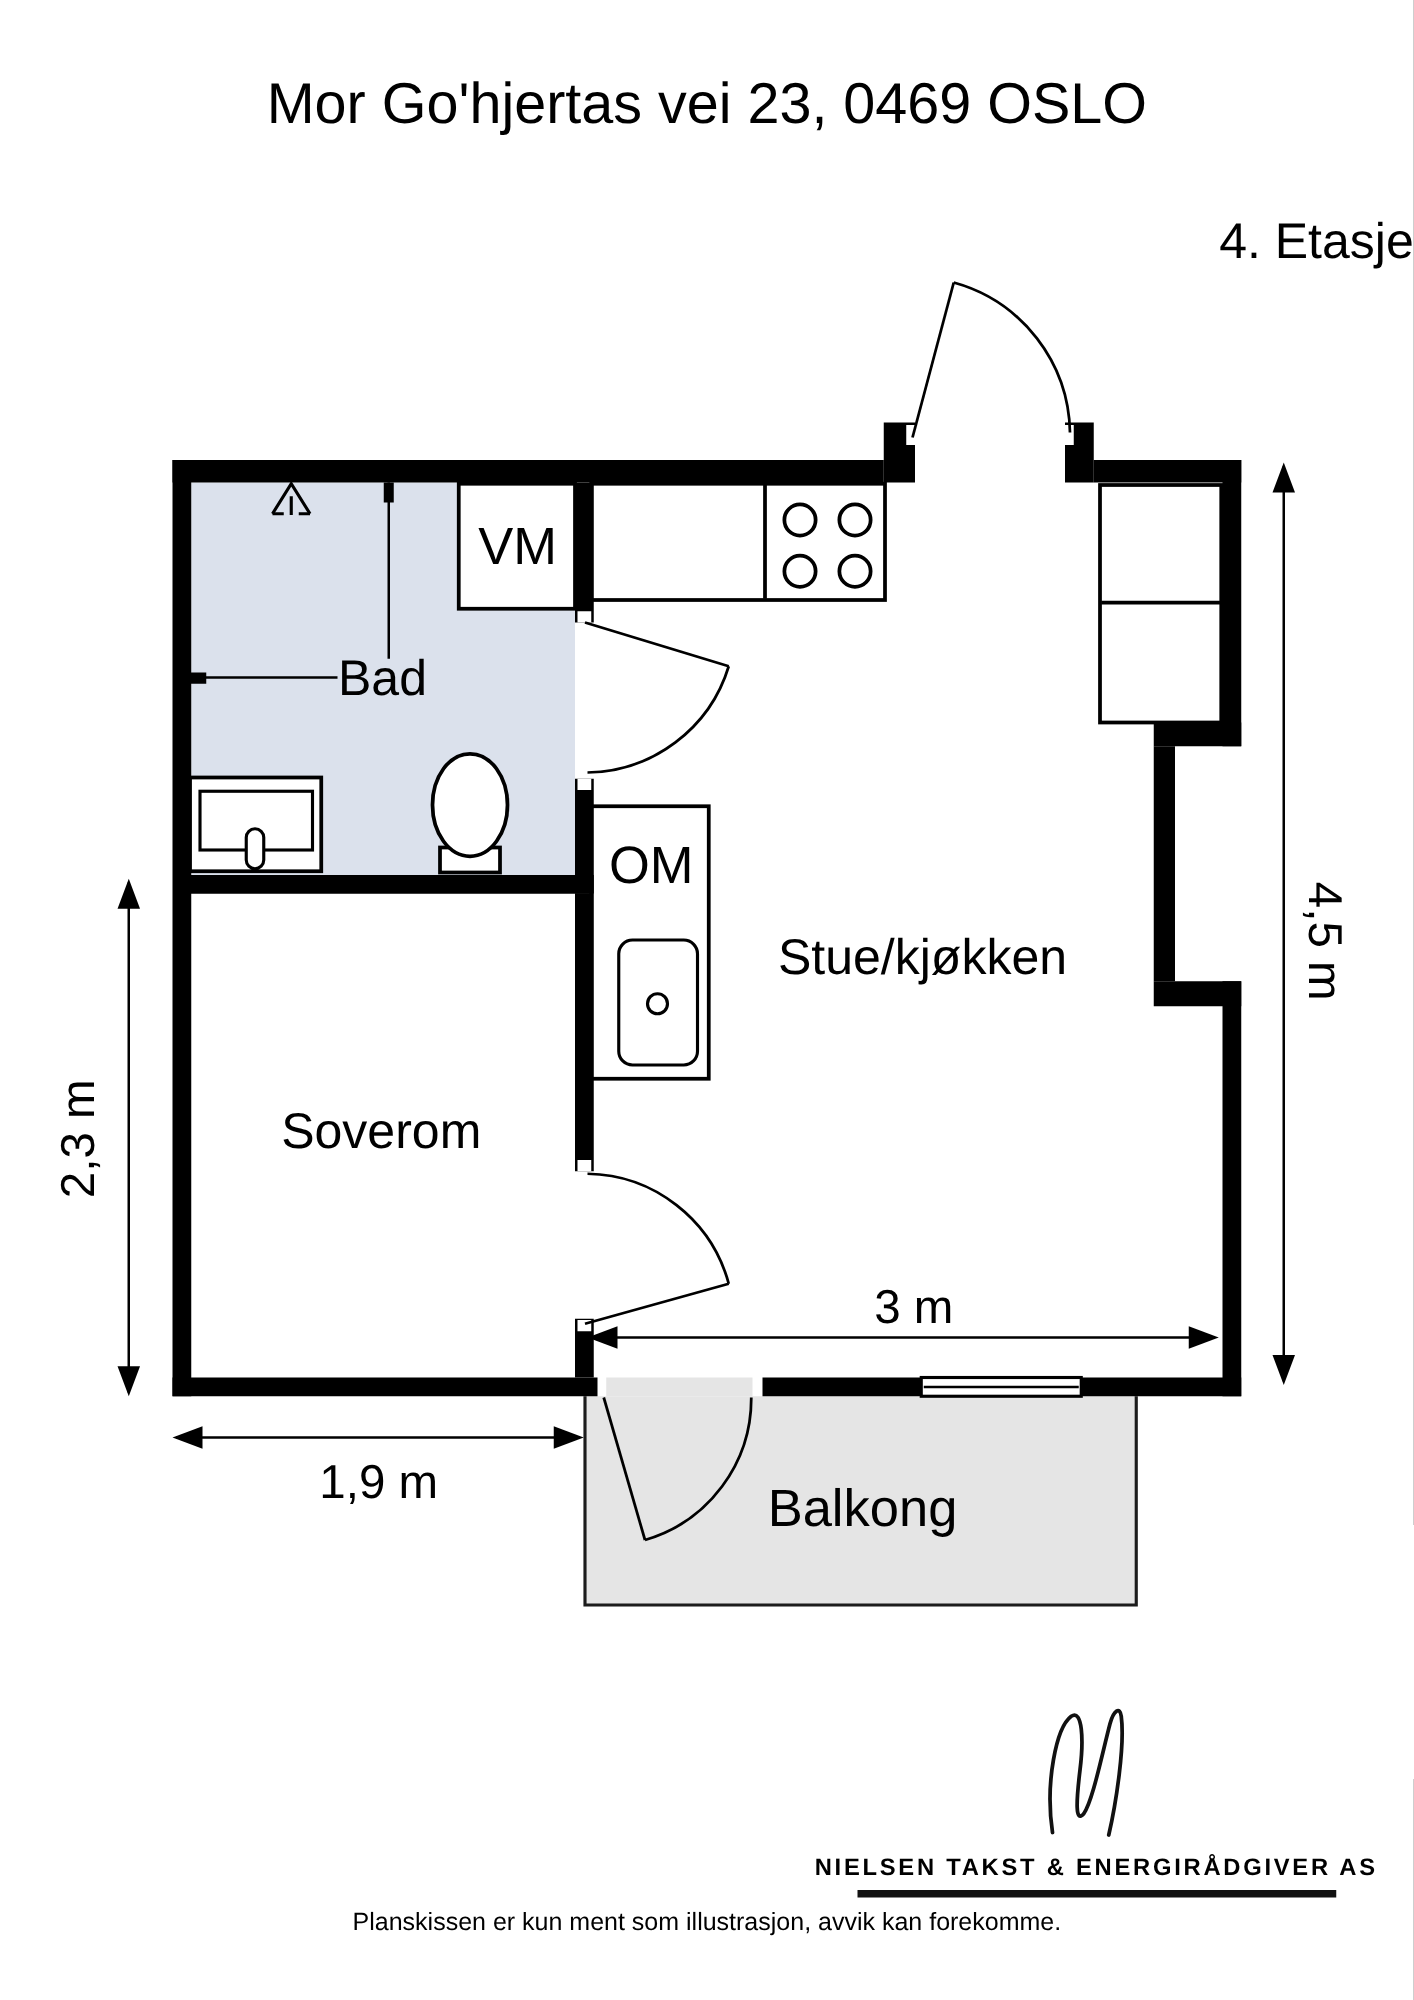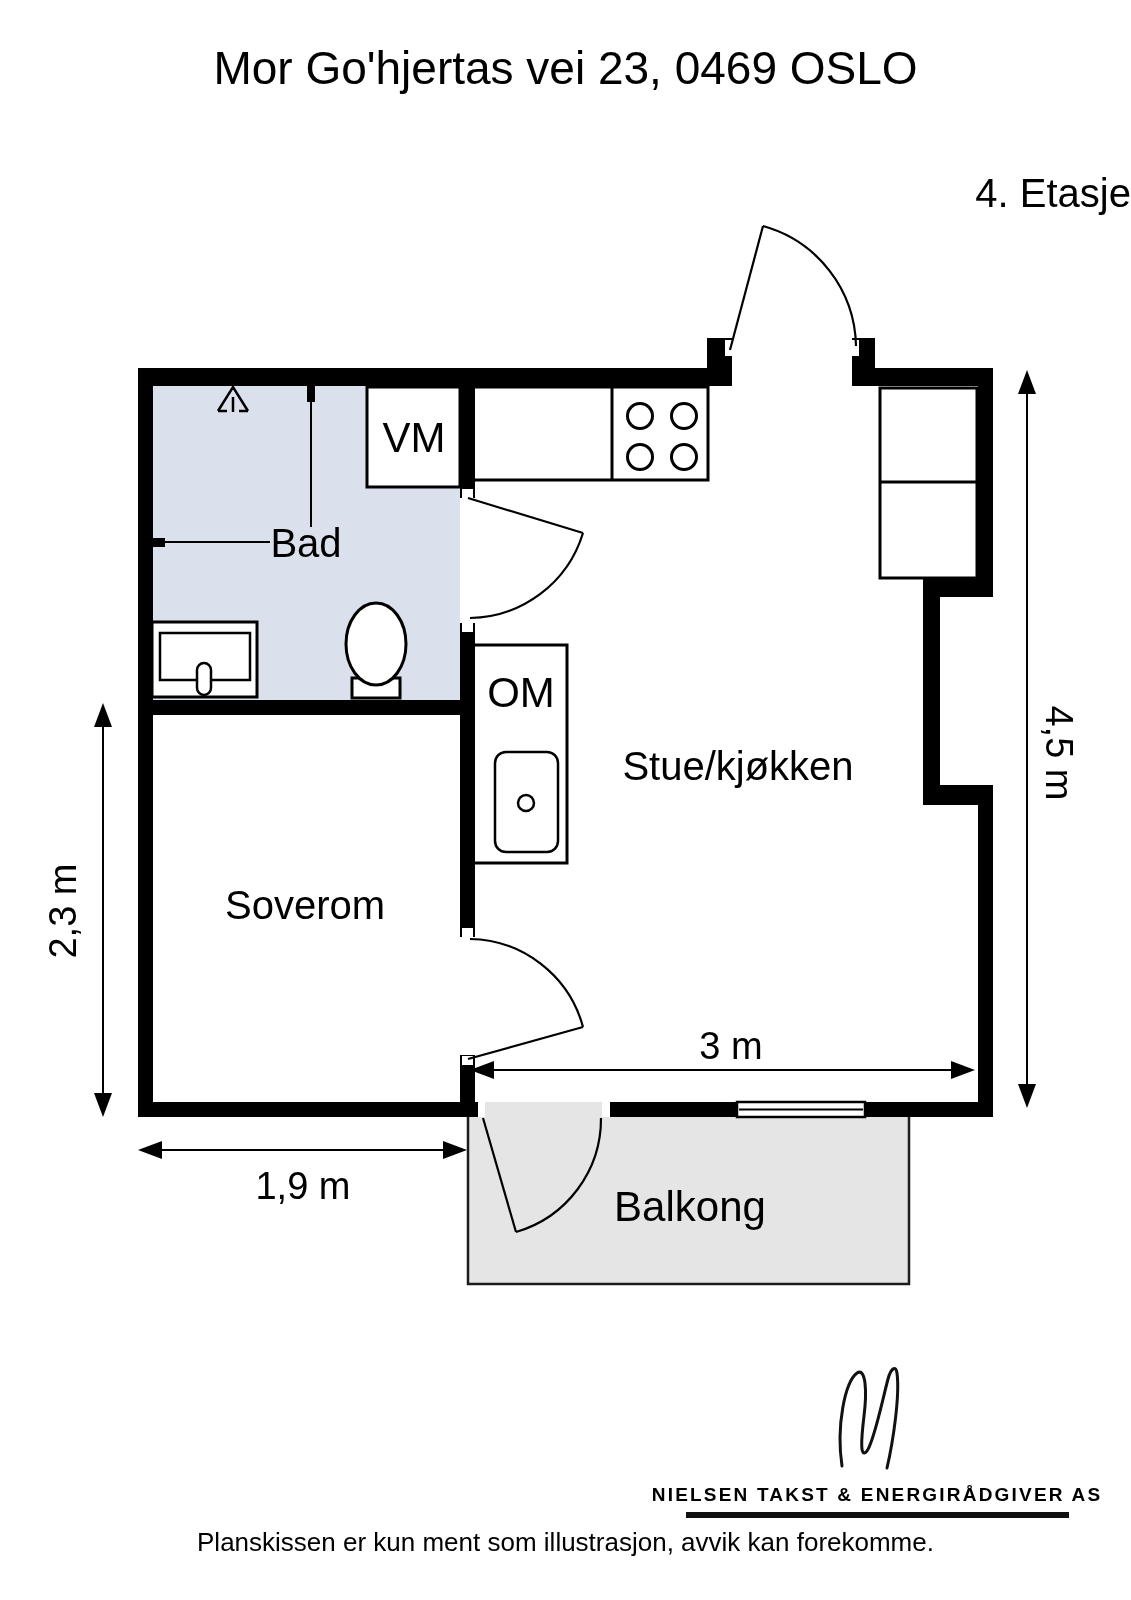--- a/index.html
+++ b/index.html
@@ -7,21 +7,21 @@
     position:relative;
     width:1131px;height:1600px;
     background:#ffffff;
     font-family:"Liberation Sans", sans-serif;
     color:#000;
     overflow:hidden;
     margin:0 auto;
   }
   .abs{position:absolute;}
   .title{
-    top:42px;left:0;width:1131px;
+    top:56px;left:0;width:1131px;
     text-align:center;
     font-size:46px;line-height:1.15;
     font-weight:400;
   }
   .subtitle{
     top:170px;left:0;width:1131px;
     text-align:right;
     font-size:40px;line-height:1.15;
     font-weight:400;
   }
@@ -40,21 +40,21 @@
     letter-spacing:2.2px;
     white-space:nowrap;
   }
   .logo-rule{
     top:1512px;left:686px;width:383px;height:6px;
     background:#111;
   }
   .disclaimer{
     top:1527px;left:0;width:1131px;
     text-align:center;
-    font-size:26px;font-weight:400;
+    font-size:20px;font-weight:400;
   }
 </style>
 </head>
 <body>
 
 <div class="page">
 
   <div class="abs title">Mor Go'hjertas vei 23, 0469 OSLO</div>
   <div class="abs subtitle">4. Etasje</div>
 

